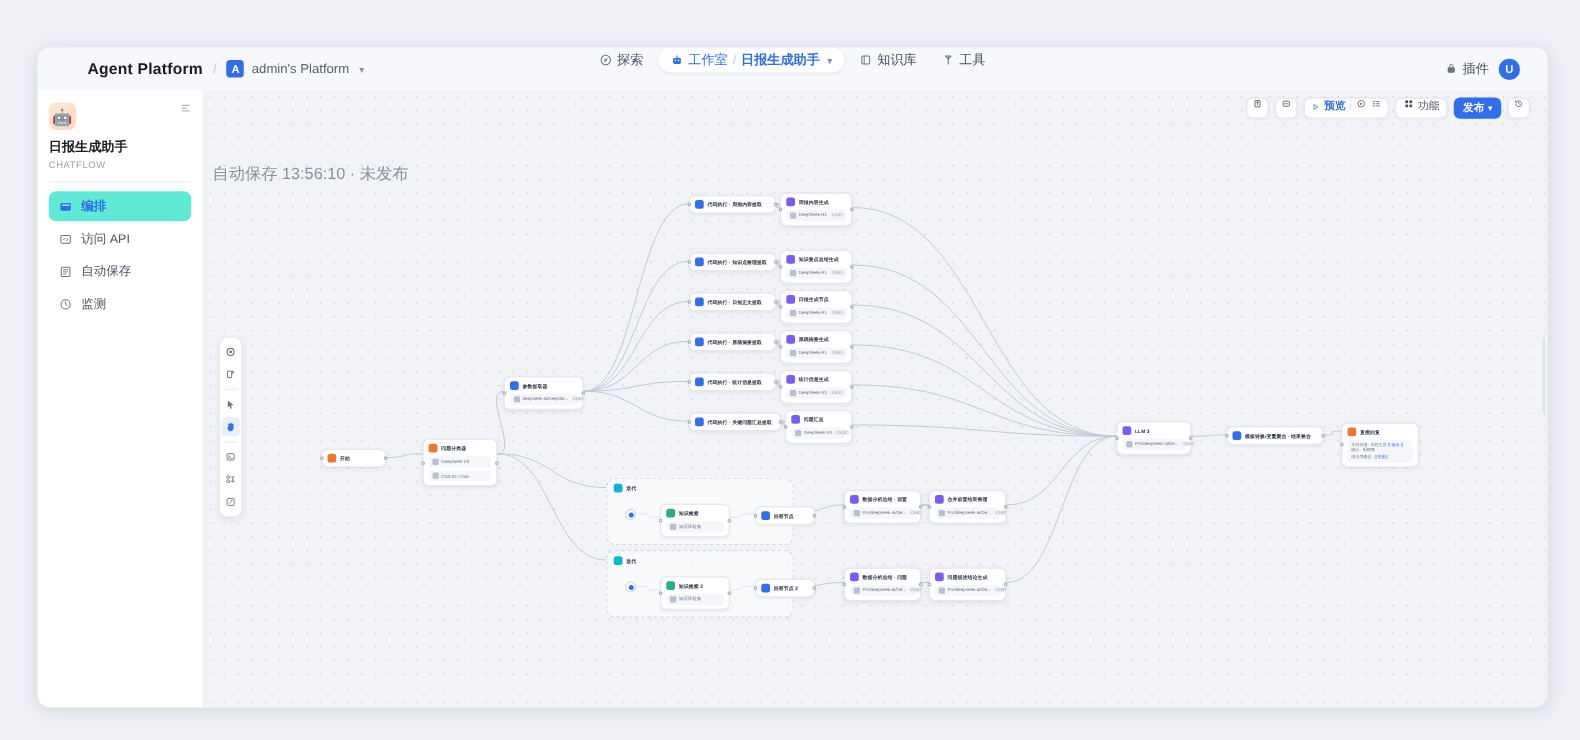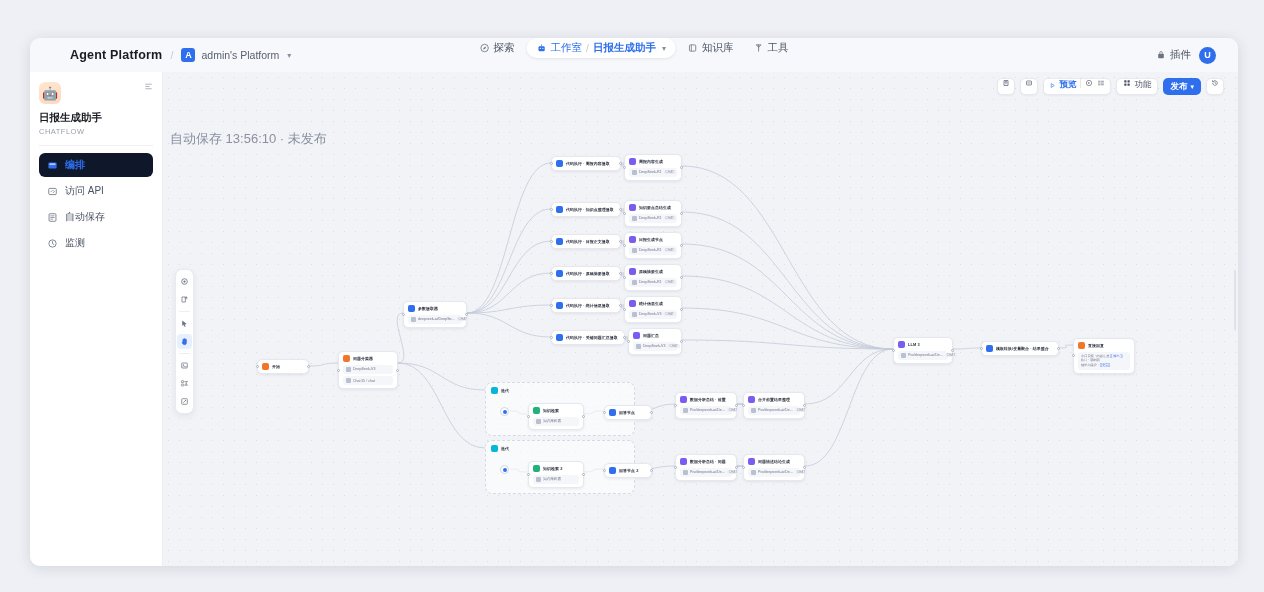--- a/index.html
+++ b/index.html
@@ -80,21 +80,21 @@
   }
   .collapse-ico { margin-left:auto; color:#9aa0ae; font-size:9px; }
   .app-name { font-size:10.5px; font-weight:700; color:#1a1c23; margin-top:7px; }
   .app-type { font-size:7.5px; color:#9aa0ae; letter-spacing:.5px; margin-top:2px; }
   .side-div { height:1px; background:#eef0f4; margin:9px 0 7px; }
   .side-item {
     display:flex; align-items:center; gap:7px;
     padding: 5px 8px; border-radius:6px; margin-bottom:2px;
     font-size:10px; color:#4a5263;
   }
-  .side-item.active { background:#0f172a; color:#2f6fed; font-weight:700; }
+  .side-item.active { background:#5eead4; color:#2f6fed; font-weight:700; }
   .side-ico { width:11px; height:11px; flex:0 0 11px; }
 
   
   .canvas-wrap { flex:1; position:relative; min-width:0; background:#f2f3f7;
       background-image: radial-gradient(#dcdfe7 0.7px, transparent 0.7px);
       background-size: 11px 11px; }
   .autosave {
     position:absolute; left:7px; top:10px;
     font-size:13px; color:#8a90a0; z-index:6;margin-top:48px;
   }

